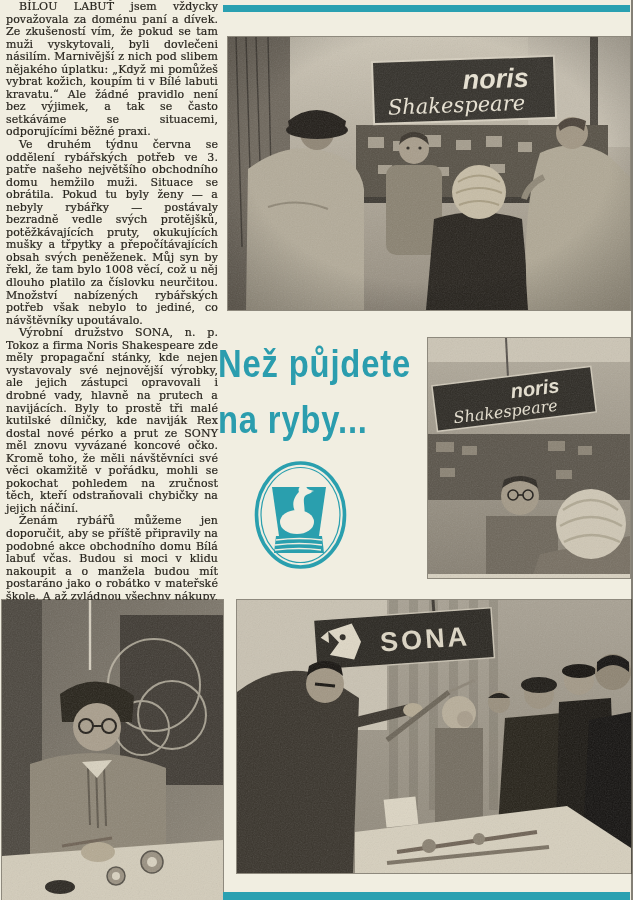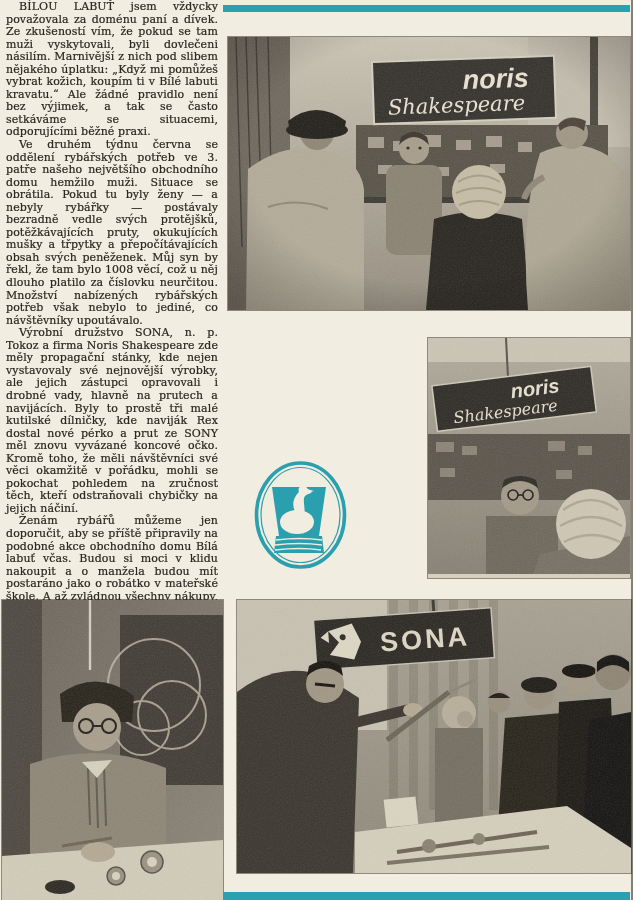--- a/index.html
+++ b/index.html
@@ -65,20 +65,24 @@
   <div class="bar-top"></div>
 
   <div class="article">
     <p>BÍLOU LABUŤ jsem vždycky považovala za doménu paní a dívek. Ze zkušeností vím, že pokud se tam muži vyskytovali, byli dovlečeni násilím. Marnivější z nich pod slibem nějakého úplatku: „Když mi pomůžeš vybrat kožich, koupím ti v Bílé labuti kravatu.“ Ale žádné pravidlo není bez výjimek, a tak se často setkáváme se situacemi, odporujícími běžné praxi.</p>
     <p>Ve druhém týdnu června se oddělení rybářských potřeb ve 3. patře našeho největšího obchodního domu hemžilo muži. Situace se obrátila. Pokud tu byly ženy — a nebyly rybářky — postávaly bezradně vedle svých protějšků, potěžkávajících pruty, okukujících mušky a třpytky a přepočítávajících obsah svých peněženek. Můj syn by řekl, že tam bylo 1008 věcí, což u něj dlouho platilo za číslovku neurčitou. Množství nabízených rybářských potřeb však nebylo to jediné, co návštěvníky upoutávalo.</p>
     <p>Výrobní družstvo SONA, n. p. Tokoz a firma Noris Shakespeare zde měly propagační stánky, kde nejen vystavovaly své nejnovější výrobky, ale jejich zástupci opravovali i drobné vady, hlavně na prutech a navijácích. Byly to prostě tři malé kutilské dílničky, kde naviják Rex dostal nové pérko a prut ze SONY měl znovu vyvázané koncové očko. Kromě toho, že měli návštěvníci své věci okamžitě v pořádku, mohli se pokochat pohledem na zručnost těch, kteří odstraňovali chybičky na jejich náčiní.</p>
     <p>Ženám rybářů můžeme jen doporučit, aby se příště připravily na podobné akce obchodního domu Bílá labuť včas. Budou si moci v klidu nakoupit a o manžela budou mít postaráno jako o robátko v mateřské škole. A až zvládnou všechny nákupy, vyzvednou si jednoduše své velké dítě ve 3. patře. Určitě tam bude!</p>
     <span class="signature">— bk —</span>
   </div>
 
+  <div class="headline">
+    <span class="hline">Než půjdete</span>
+    <span class="hline">na ryby...</span>
+  </div>
 
   <div class="logo">
     <svg viewBox="0 0 97 114">
       <ellipse cx="48.5" cy="57" rx="44" ry="52" fill="none" stroke="#2a9fae" stroke-width="3.6"></ellipse>
       <ellipse cx="48.5" cy="57" rx="39.5" ry="47.5" fill="none" stroke="#2a9fae" stroke-width="1.2"></ellipse>
 
       <path d="M20,29 L74,29 L67,78 L27,78 Z" fill="#2a9fae"></path>
 
       <path d="M24,78 L70,78 L72,95 L22,95 Z" fill="#2a9fae"></path>
       <path d="M24,82 Q48,79 70,82" stroke="#f1eee1" stroke-width="1.6" fill="none"></path>

